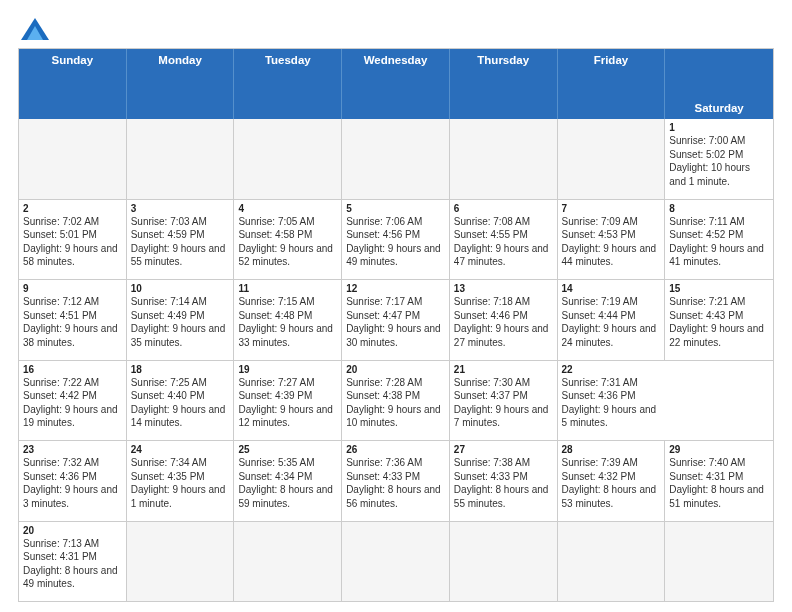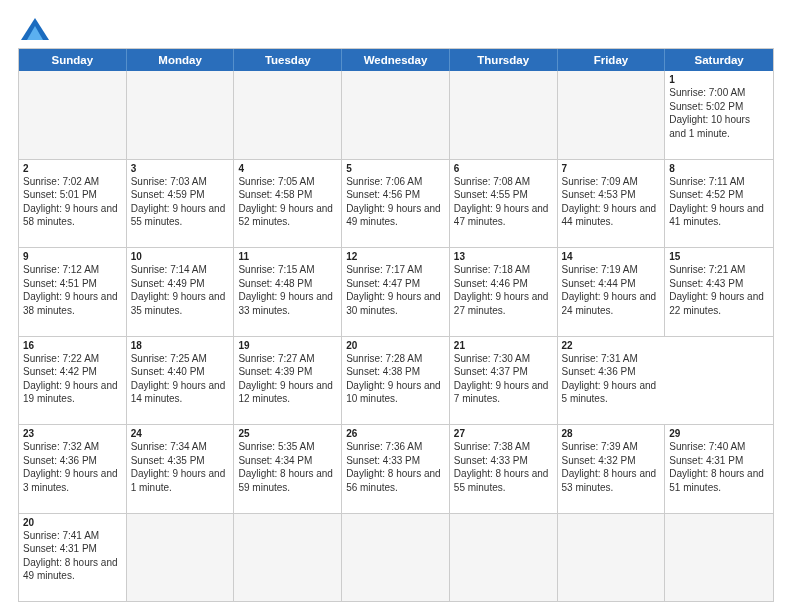--- a/index.html
+++ b/index.html
@@ -66,21 +66,21 @@
       background: #2a6ebb;
     }
     .cal-header-cell {
       color: #fff;
       font-size: 11.5px;
       font-weight: bold;
       padding: 5px 4px;
       text-align: center;
       border-right: 1px solid #5590cc;
     }
-    .cal-header-cell:last-child { border-right: none; }
+    .cal-header-cell:last-child { border-right: none; margin-top: 48px; }
     .calendar-body {
       flex: 1;
       display: flex;
       flex-direction: column;
     }
     .cal-row {
       display: grid;
       grid-template-columns: repeat(7, 1fr);
       flex: 1;
       border-bottom: 1px solid #ccc;
@@ -322,21 +322,21 @@
           <div class="cal-cell">
             <span class="day-num">29</span>
             <div class="day-info">Sunrise: 7:40 AM
 Sunset: 4:31 PM
 Daylight: 8 hours and 51 minutes.</div>
           </div>
         </div>
         <div class="cal-row">
           <div class="cal-cell">
             <span class="day-num">20</span>
-            <div class="day-info">Sunrise: 7:41 AM
+            <div class="day-info">Sunrise: 7:13 AM
 Sunset: 4:31 PM
 Daylight: 8 hours and 49 minutes.</div>
           </div>
           <div class="cal-cell empty"></div>
           <div class="cal-cell empty"></div>
           <div class="cal-cell empty"></div>
           <div class="cal-cell empty"></div>
           <div class="cal-cell empty"></div>
           <div class="cal-cell empty"></div>
         </div>

